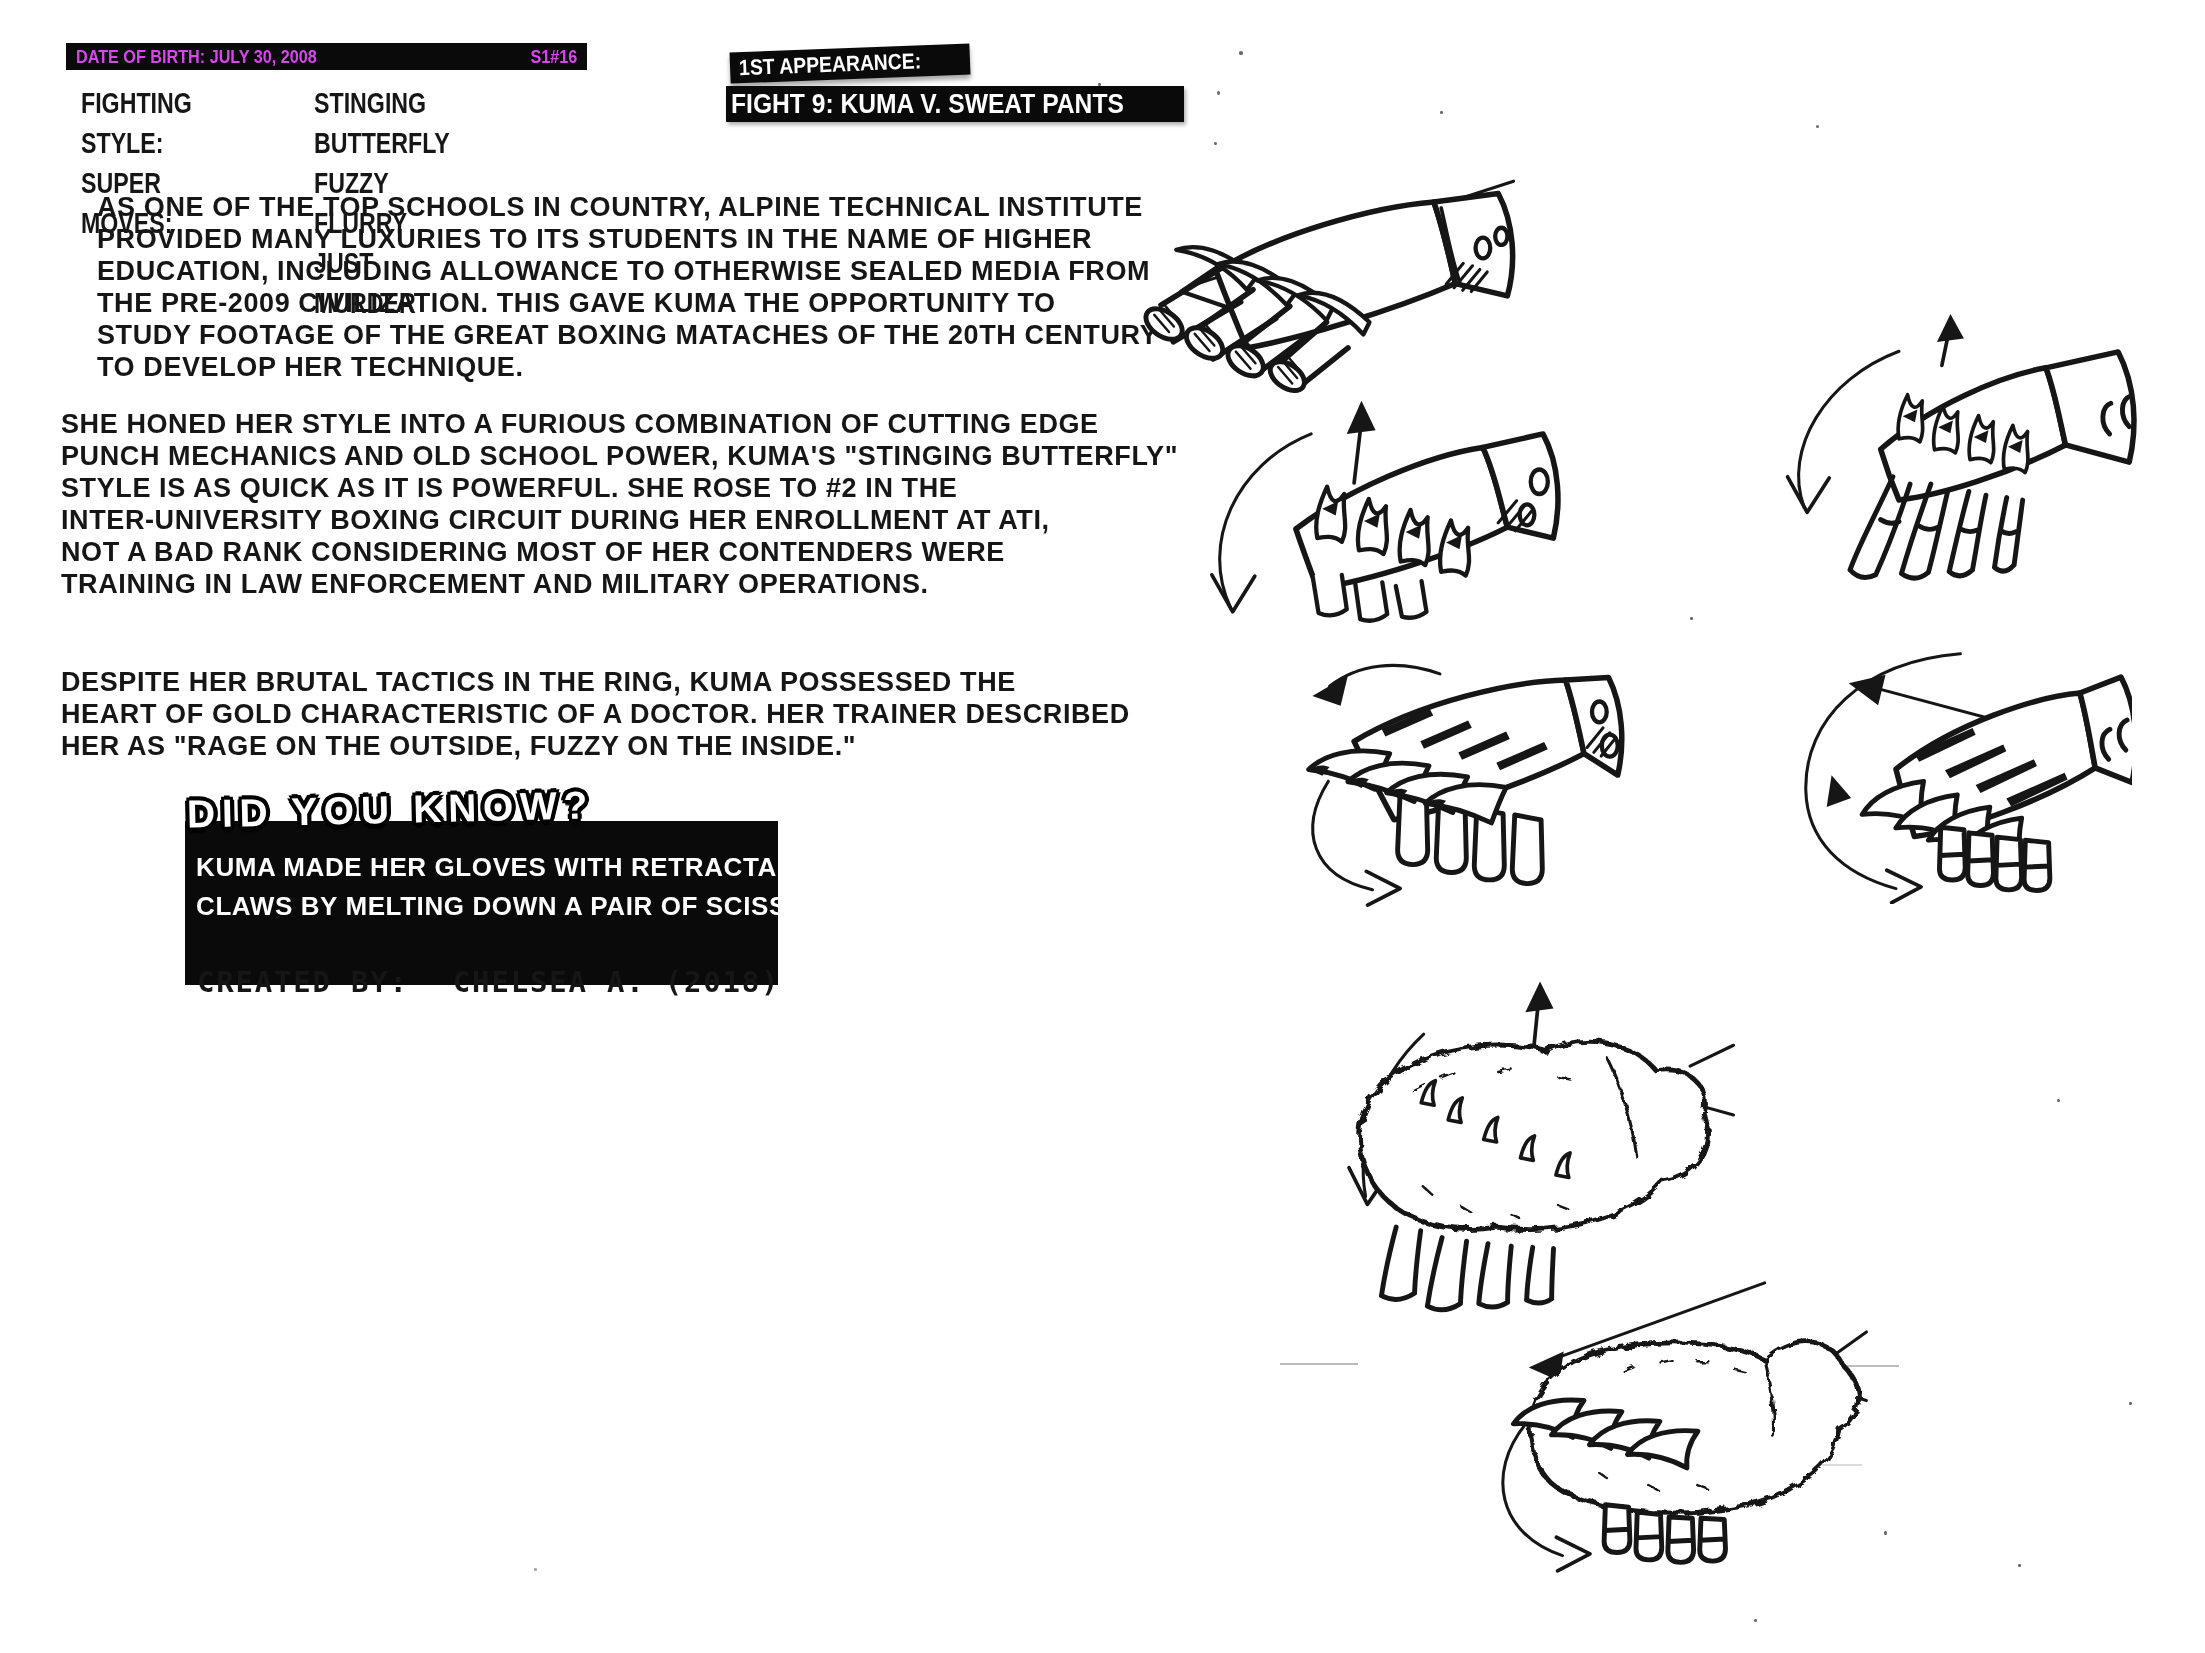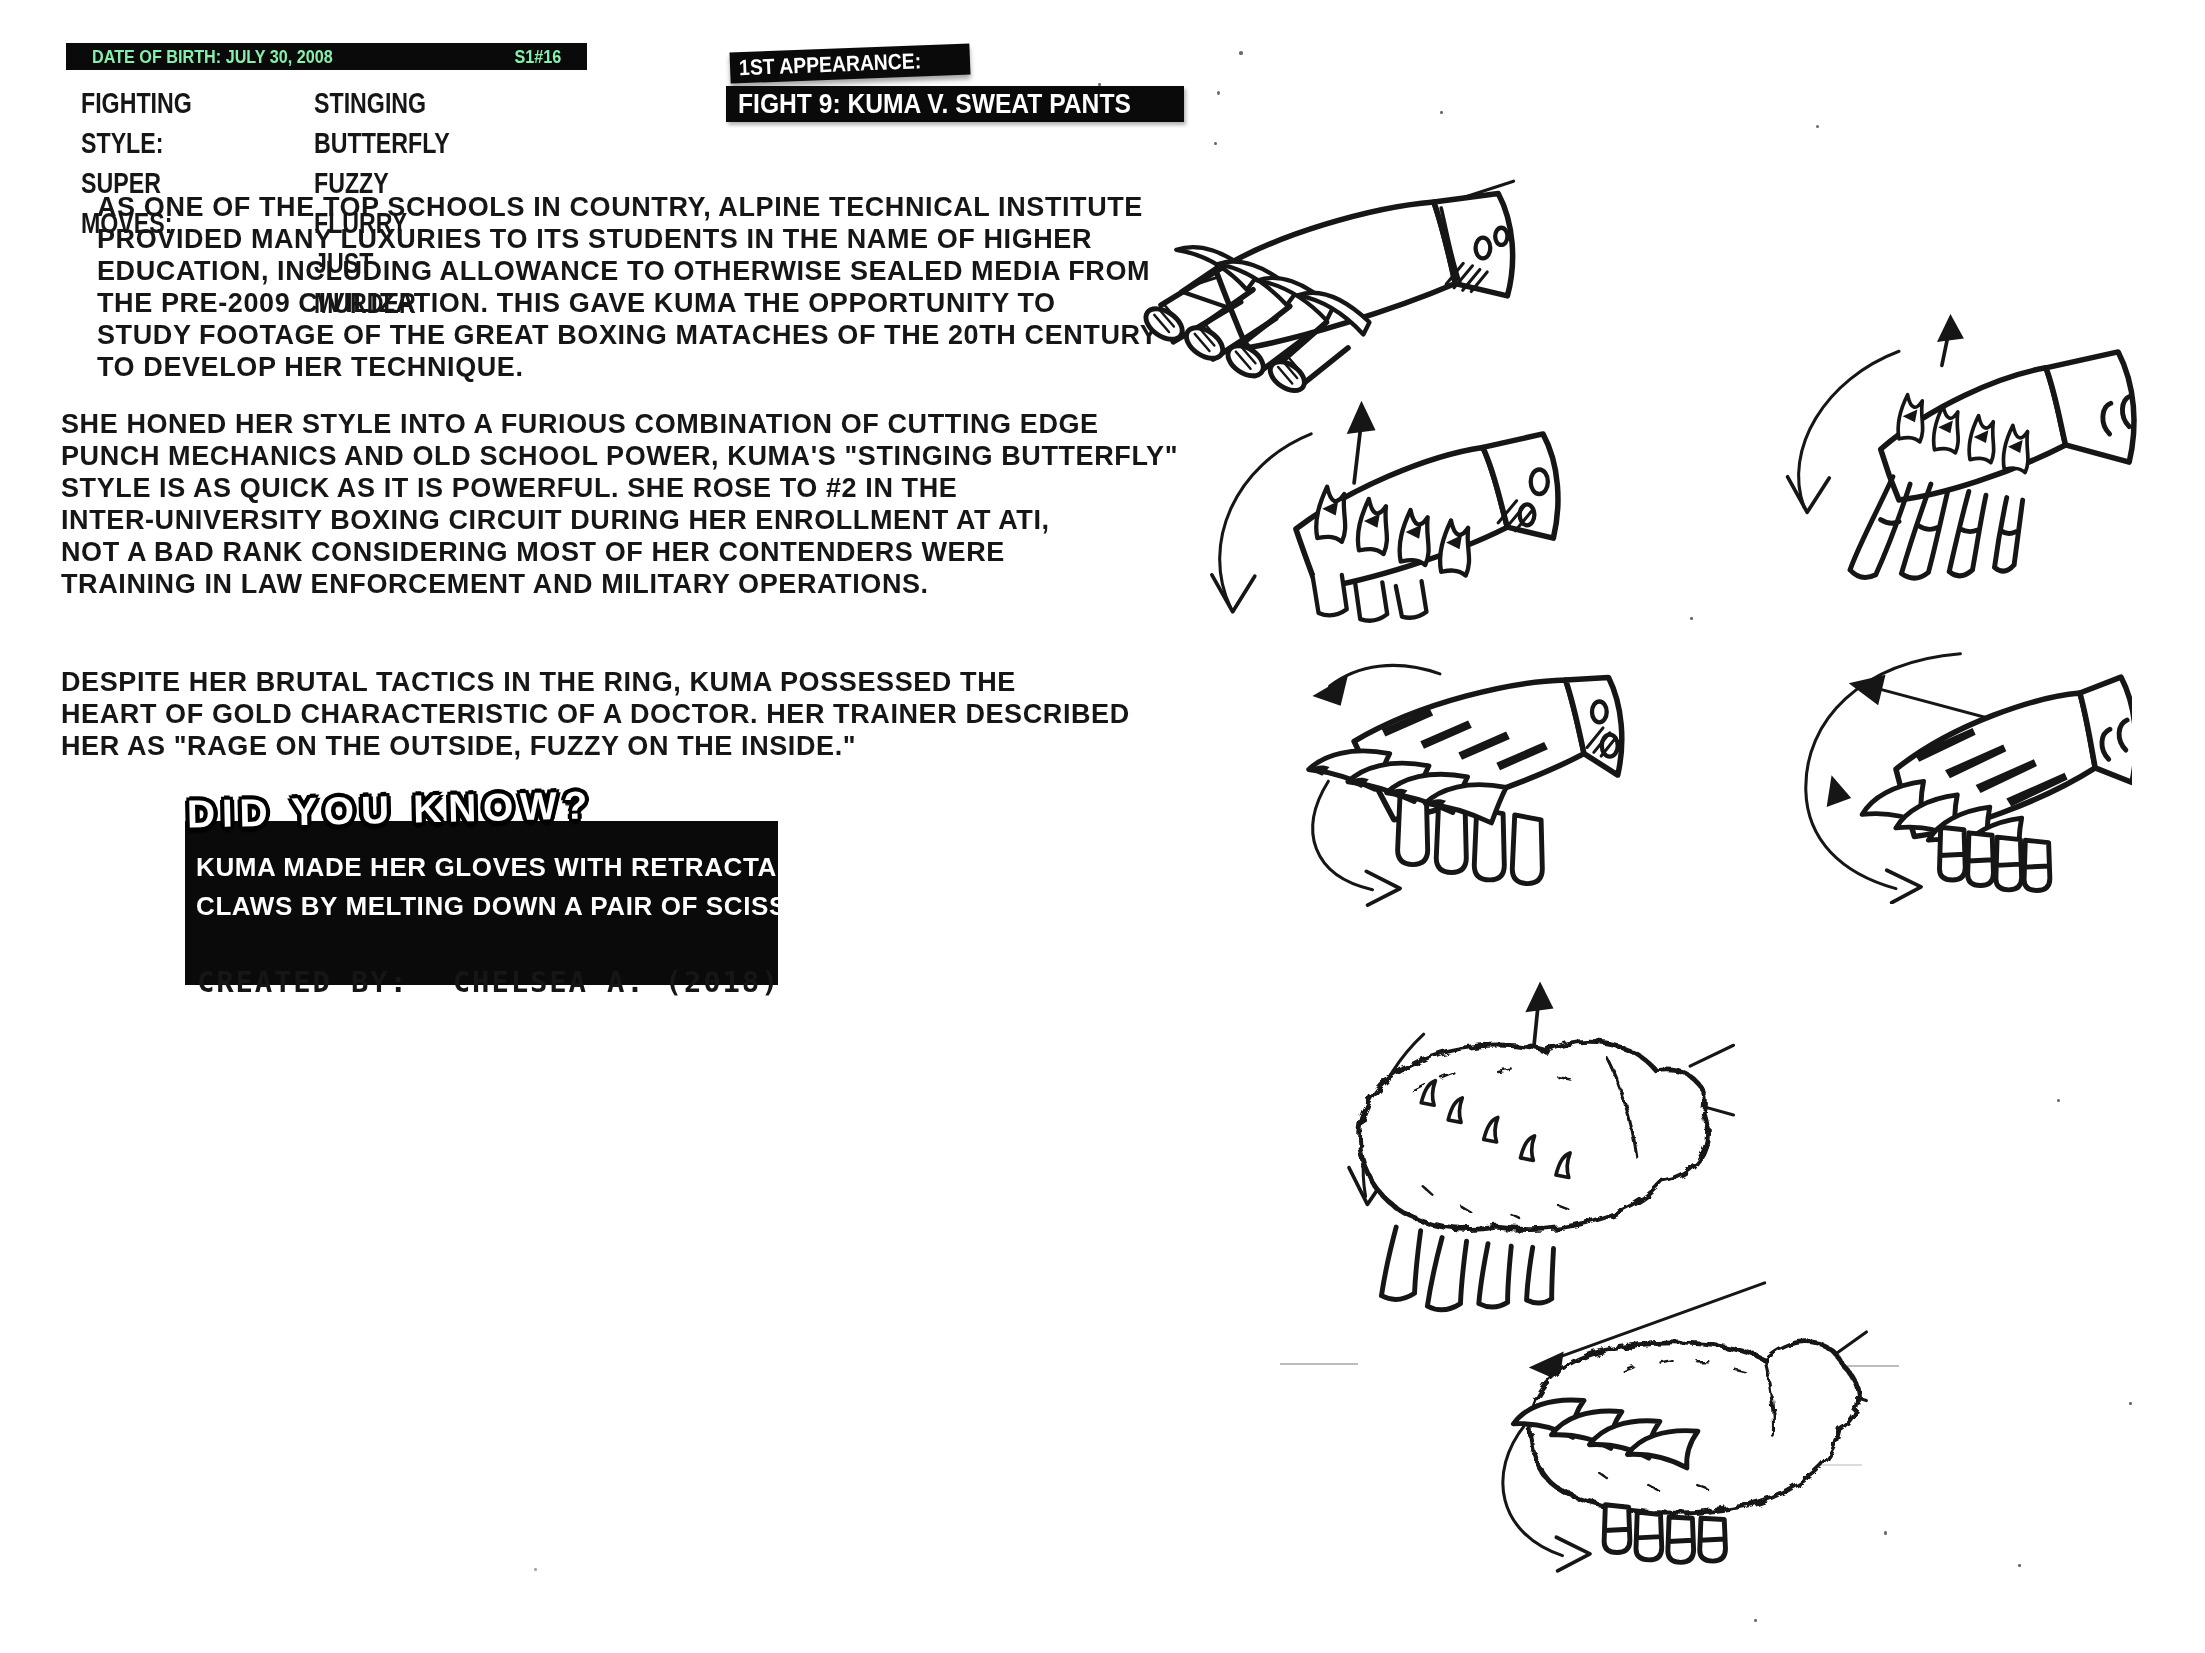--- a/index.html
+++ b/index.html
@@ -5,38 +5,38 @@
   html,body{margin:0;padding:0;}
   body{
     width:2205px;height:1654px;position:relative;overflow:hidden;
     background:#ffffff;
     font-family:"Liberation Sans", sans-serif;
     color:#161616;
   }
   .abs{position:absolute;}
   
   .dob-bar{
-    left:66px;top:43px;width:521px;height:27px;background:#0a0a0a;color:#86efac;
+    left:66px;top:43px;width:521px;height:27px;background:#0a0a0a;color:#d946ef;
     display:flex;align-items:center;justify-content:space-between;
-    padding:0 26px;box-sizing:border-box;font-weight:bold;font-size:18.4px;
+    padding:0 10px;box-sizing:border-box;font-weight:bold;font-size:18.4px;
   }
   .cond{display:inline-block;transform:scaleX(.88);transform-origin:left center;white-space:nowrap;}
   .cond-r{display:inline-block;transform:scaleX(.88);transform-origin:right center;white-space:nowrap;}
   .fs-block{left:81px;top:83px;font-weight:bold;font-size:29px;line-height:40px;}
   .fs-col{position:absolute;top:0;white-space:pre-line;transform:scaleX(.8);transform-origin:left top;}
   .fs-labels{left:0;}
   .fs-values{left:233px;}
   .first-app{
     left:730px;top:48px;width:240px;height:31px;background:#0a0a0a;color:#fff;
     font-weight:bold;font-size:22px;line-height:31px;padding-left:8.6px;box-sizing:border-box;
     transform:rotate(-2.2deg);box-shadow:0 4.3px 5.5px rgba(0,0,0,.35);
   }
   .fight-bar{
     left:726px;top:86px;width:458px;height:36px;background:#0a0a0a;color:#fff;
-    font-weight:bold;font-size:28px;line-height:36px;padding-left:12px;box-sizing:border-box;
+    font-weight:bold;font-size:28px;line-height:36px;padding-left:5px;box-sizing:border-box;
     box-shadow:1.8px 2.5px 3.7px rgba(0,0,0,.30);
   }
   
   .para{
     left:61px;font-weight:bold;font-size:27px;line-height:32px;letter-spacing:0.6px;
     white-space:pre-line;width:1195px;
   }
   .p1{top:191px;margin-left:36px;} .p2{top:408px;} .p3{top:624px;margin-top:42px;}
   
   .dyk-box{

